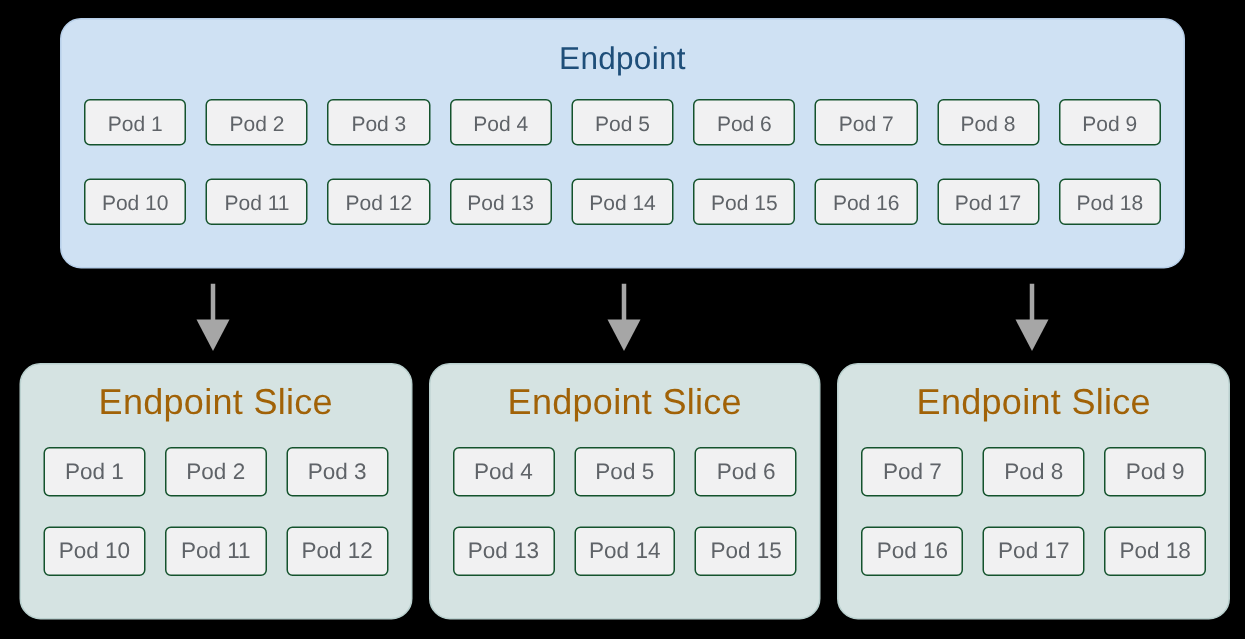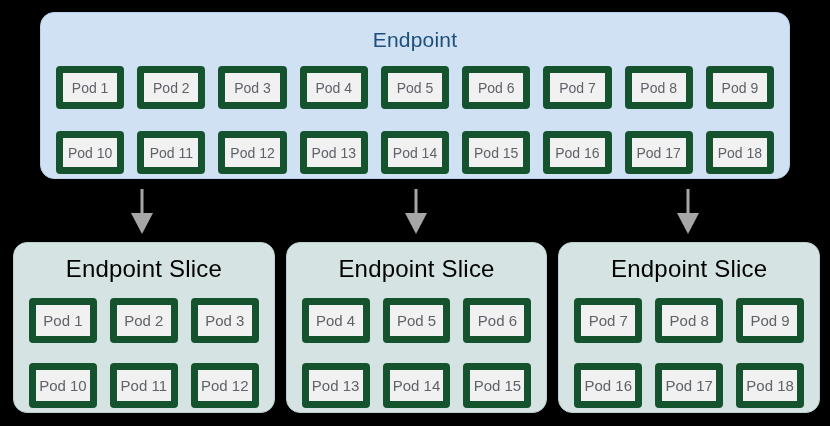--- a/index.html
+++ b/index.html
@@ -40,21 +40,21 @@
     grid-template-columns: repeat(9, 1fr);
     column-gap: 13px;
     row-gap: 22px;
     padding: 0 15px;
     margin-top: 14px;
   }
 
   
   .pod {
     background: #f1f1f2;
-    border: 7px solid #14532d;
+    border: 1px solid #14532d;
     border-radius: 4px;
     height: 29px;
     display: flex;
     align-items: center;
     justify-content: center;
     font-size: 14px;
     color: #5f6368;
     white-space: nowrap;
   }
 
@@ -85,21 +85,21 @@
     background: #d5e3e2;
     border: 1.5px solid #b9d0ce;
     border-radius: 14px;
   }
   .slice-title {
     margin-top: 12px;
     text-align: center;
     font-size: 24px;
     font-weight: 500;
     letter-spacing: 0.2px;
-    color: #000000;
+    color: #a16207;
   }
   .pod-grid-slice {
     display: grid;
     grid-template-columns: repeat(3, 1fr);
     column-gap: 13px;
     row-gap: 20px;
     padding: 0 15px;
     margin-top: 15px;
   }
   .pod-grid-slice .pod {

